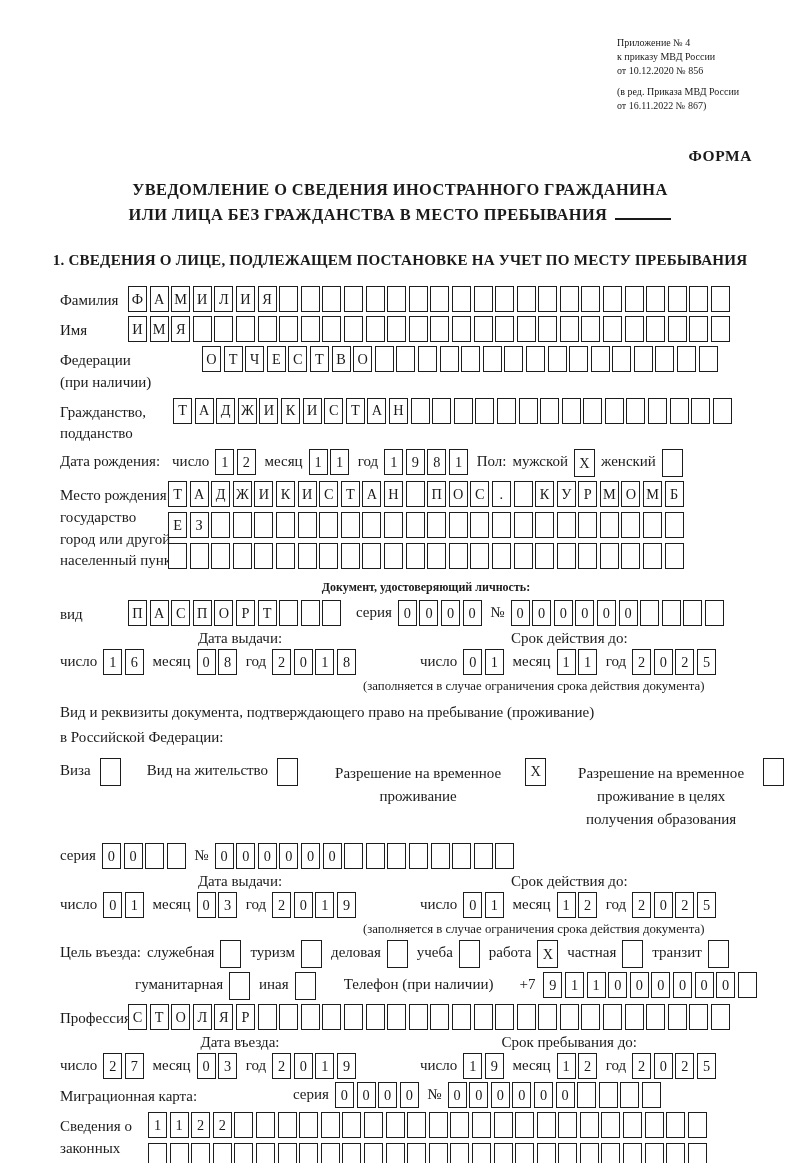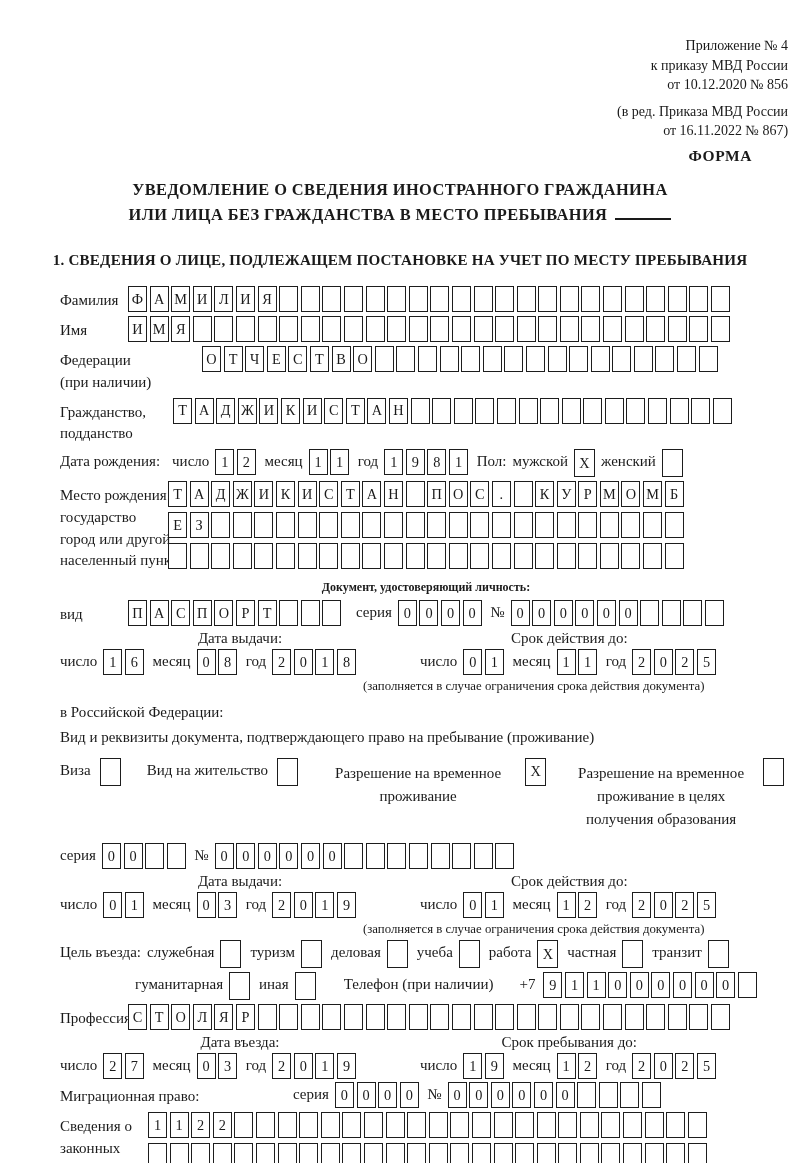--- a/index.html
+++ b/index.html
@@ -1,21 +1,21 @@
 <!DOCTYPE html>
 <html><head>
 <meta charset="utf-8">
 <style>
   html,body{margin:0;padding:0;background:#e8e8e8}
   .page{
     width:800px;height:1163px;margin:0 auto;background:#ffffff;color:#1a1a1a;
     font-family:"Liberation Serif","DejaVu Serif",serif;font-size:15px;
     position:relative;overflow:hidden;box-sizing:border-box;
   }
-  .top-right{position:absolute;left:617px;top:36px;font-size:14px;line-height:1.4;text-align:right}
+  .top-right{position:absolute;left:617px;top:36px;font-size:10px;line-height:1.4;text-align:left}
   .amend{margin-top:7px}
   .forma{position:absolute;right:48px;top:147px;font-weight:bold;font-size:15.5px;letter-spacing:.6px}
   .flow{padding-top:178px}
   .title{text-align:center;font-weight:bold;font-size:16.4px;line-height:1.5;letter-spacing:.4px}
   .t-underline{display:inline-block;width:56px;border-bottom:2.2px solid #1a1a1a;height:.85em;margin-left:8px}
   .sec-heading{margin-top:25px;text-align:center;font-weight:bold;font-size:15.1px;letter-spacing:.2px}
   .body{margin:17px 8px 0 60px}
   .frow{display:flex;align-items:flex-start;margin-bottom:4px}
   .lbl{flex:none;padding-top:4px;line-height:1.45}
   .sub{flex:none;padding-top:4px;margin:0 6px}
@@ -413,22 +413,22 @@
                 <span class="box">0</span>
                 <span class="box">2</span>
                 <span class="box">5</span>
               </span>
           </div>
           <div class="dnote">(заполняется в случае ограничения срока действия документа)</div>
         </div>
       </div>
 
       <div class="intro">
+        <div>Вид и реквизиты документа, подтверждающего право на пребывание (проживание)</div>
         <div>в Российской Федерации:</div>
-        <div>Вид и реквизиты документа, подтверждающего право на пребывание (проживание)</div>
       </div>
 
       <div class="opt-row">
         <div class="opt gap26">
           <span class="opt-lbl">Виза</span>
           <span class="box cb"></span>
         </div>
         <div class="opt gap22">
           <span class="opt-lbl">Вид на жительство</span>
           <span class="box cb"></span>
@@ -632,21 +632,21 @@
                 <span class="box">2</span>
                 <span class="box">0</span>
                 <span class="box">2</span>
                 <span class="box">5</span>
               </span>
           </div>
         </div>
       </div>
 
       <div class="frow">
-        <span class="lbl w185">Миграционная право:</span>
+        <span class="lbl w185">Миграционная карта:</span>
         <span class="sub" style="margin-left:48px">серия</span>
         <span class="cells">
             <span class="box">0</span>
             <span class="box">0</span>
             <span class="box">0</span>
             <span class="box">0</span>
           </span>
         <span class="sub">№</span>
         <span class="cells">
             <span class="box">0</span>

